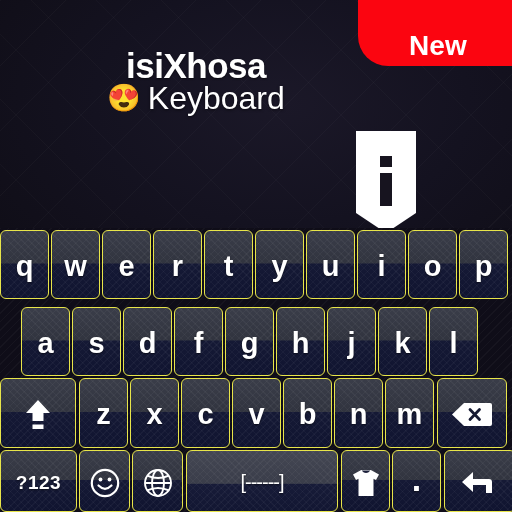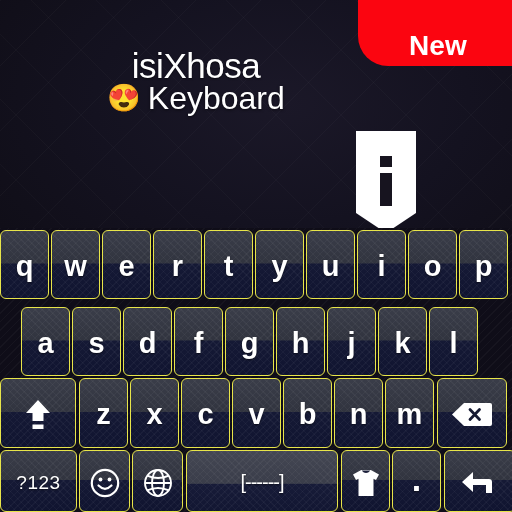--- a/index.html
+++ b/index.html
@@ -52,21 +52,21 @@
   }
   #title-block {
     position: absolute;
     left: 0; top: 46px;
     width: 392px;
     text-align: center;
   }
   #subtitle-top {
     color: #ffffff;
     font-size: 35px;
-    font-weight: normal;
+    font-weight: bold;
     line-height: 40px;
     letter-spacing: -0.5px;
     text-shadow: 0 1px 2px rgba(0,0,0,0.6);
   }
   #title-main {
     color: #fcfbff;
     font-family: "Liberation Serif", serif;
     font-size: 84px;
     line-height: 84px;
     font-weight: normal;
@@ -161,21 +161,21 @@
   }
   .key .kchar {
     font-size: 29px;
     font-weight: bold;
     line-height: 1;
     margin-top: 3px;
     text-shadow: 0 1px 2px rgba(0,0,0,0.55);
   }
   .key .kchar.small {
     font-size: 19px;
-    font-weight: normal;
+    font-weight: bold;
     letter-spacing: 0.5px;
   }
   .key .kchar.dot {
     font-size: 34px;
     margin-top: -4px;
   }
   .key .kicon {
     display: flex;
     align-items: center;
     justify-content: center;

